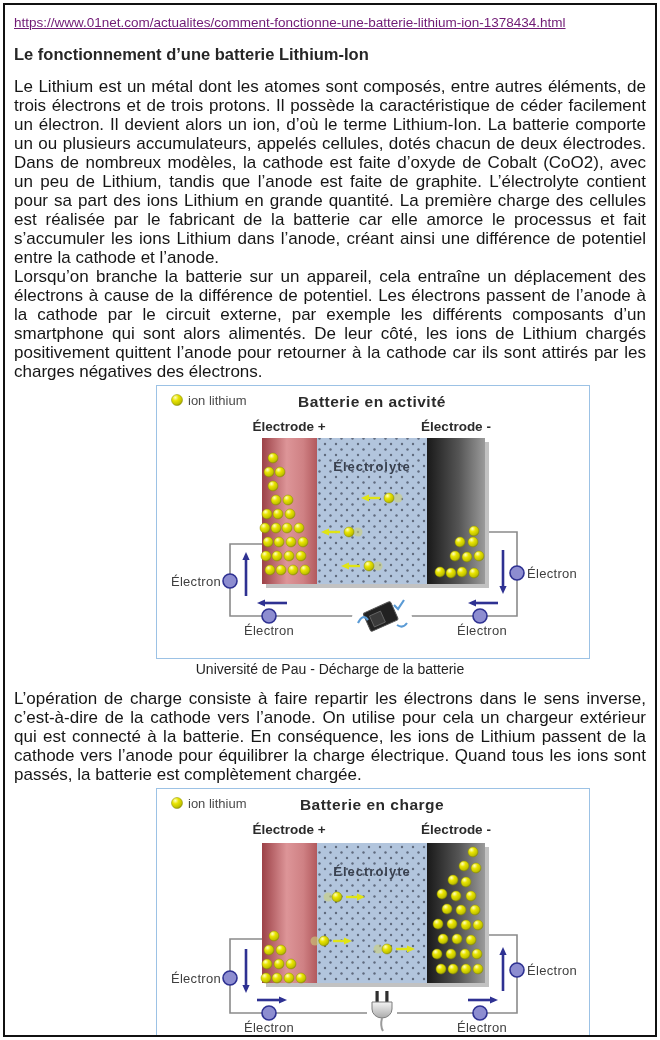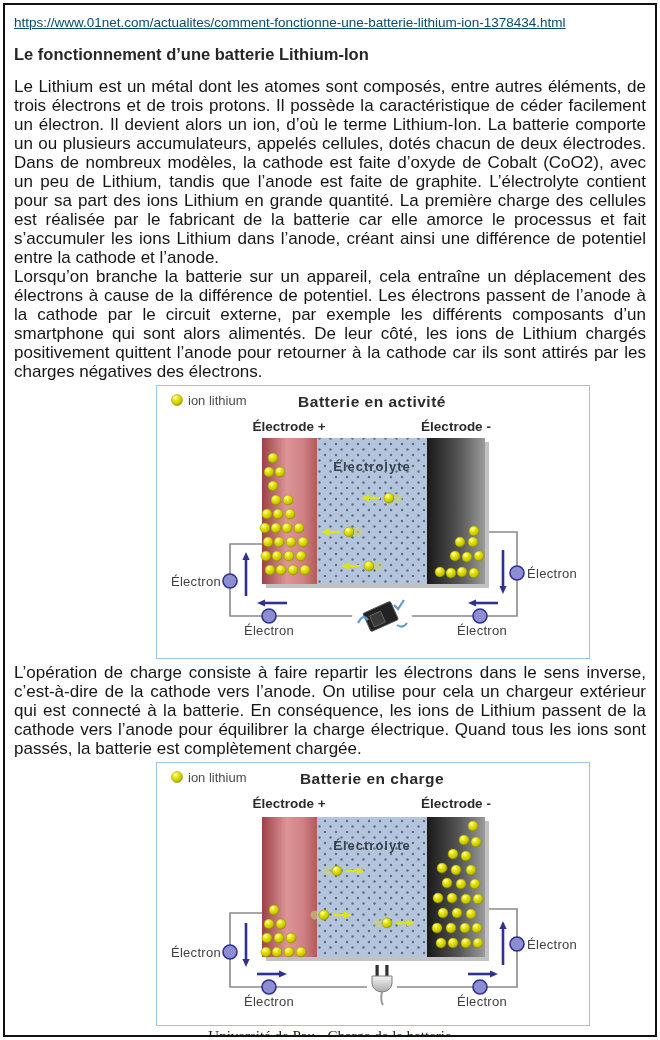--- a/index.html
+++ b/index.html
@@ -2,29 +2,29 @@
 <html><head>
 <meta charset="utf-8">
 <style>
   html,body { margin:0; padding:0; background:#fff; }
   body { width:660px; height:1040px; font-family:"Liberation Sans",sans-serif; }
   .page {
     box-sizing:border-box; width:654px; height:1034px; margin:3px;
     border:2px solid #111; padding:8px 9px; background:#fff; overflow:hidden;
   }
   .url-line { margin:2px 0 0 0; font-size:13.5px; }
-  .url-line a { color:#0c4a6e; text-decoration:underline; font-weight:400; }
+  .url-line a { color:#701a75; text-decoration:underline; font-weight:400; }
   h1 { font-size:16.5px; font-weight:bold; color:#262626; margin:15px 0 8px 0;
        font-family:"Liberation Sans",sans-serif; }
   .bodytext { margin-top:13px; }
   .bodytext p, p.p3 {
     margin:0; font-size:17px; line-height:19px; text-align:justify;
     color:#161616;
   }
-  p.p3 { margin-top:4px; }
+  p.p3 { margin-top:12px; }
   figure { margin:4px auto 0 auto; width:349px; text-align:center; }
   .figbox { border:1px solid #9cc2e5; background:#fff; width:432px; }
   .figbox svg { display:block; }
   figcaption { margin-top:2px; color:#1f1f1f; }
   .cap-sans  { font-family:"Liberation Sans",sans-serif;  font-size:14px; }
   .cap-serif { font-family:"Liberation Serif",serif; font-size:15px; }
 </style>
 </head>
 <body>
 
@@ -159,20 +159,21 @@
           <circle cx="73" cy="195" r="7" fill="#8d8dd0" stroke="#2e3192" stroke-width="1.6"></circle>
           <circle cx="360" cy="187" r="7" fill="#8d8dd0" stroke="#2e3192" stroke-width="1.6"></circle>
           <circle cx="112" cy="230" r="7" fill="#8d8dd0" stroke="#2e3192" stroke-width="1.6"></circle>
           <circle cx="323" cy="230" r="7" fill="#8d8dd0" stroke="#2e3192" stroke-width="1.6"></circle>
           <text x="64" y="200" text-anchor="end" font-size="13" fill="#3f3f3f" letter-spacing="0.3">Électron</text>
           <text x="370" y="192" text-anchor="start" font-size="13" fill="#3f3f3f" letter-spacing="0.3">Électron</text>
           <text x="112" y="249" text-anchor="middle" font-size="13" fill="#3f3f3f" letter-spacing="0.3">Électron</text>
           <text x="325" y="249" text-anchor="middle" font-size="13" fill="#3f3f3f" letter-spacing="0.3">Électron</text>
         </svg>
       </div>
+    <figcaption class="cap-sans">Université de Pau - Décharge de la batterie</figcaption>
   </figure>
 
   <p class="p3">L’opération de charge consiste à faire repartir les électrons dans le sens inverse, c’est-à-dire de la cathode vers l’anode. On utilise pour cela un chargeur extérieur qui est connecté à la batterie. En conséquence, les ions de Lithium passent de la cathode vers l’anode pour équilibrer la charge électrique. Quand tous les ions sont passés, la batterie est complètement chargée.</p>
 
   <figure>
     <div class="figbox" id="figbox-1">
         <svg width="432" height="262" viewBox="0 0 432 262" xmlns="http://www.w3.org/2000/svg" font-family="Liberation Sans,sans-serif">
   <defs>
     <radialGradient id="ion1" cx="35%" cy="28%" r="78%">
       <stop offset="0%" stop-color="#ffffc2"></stop>

